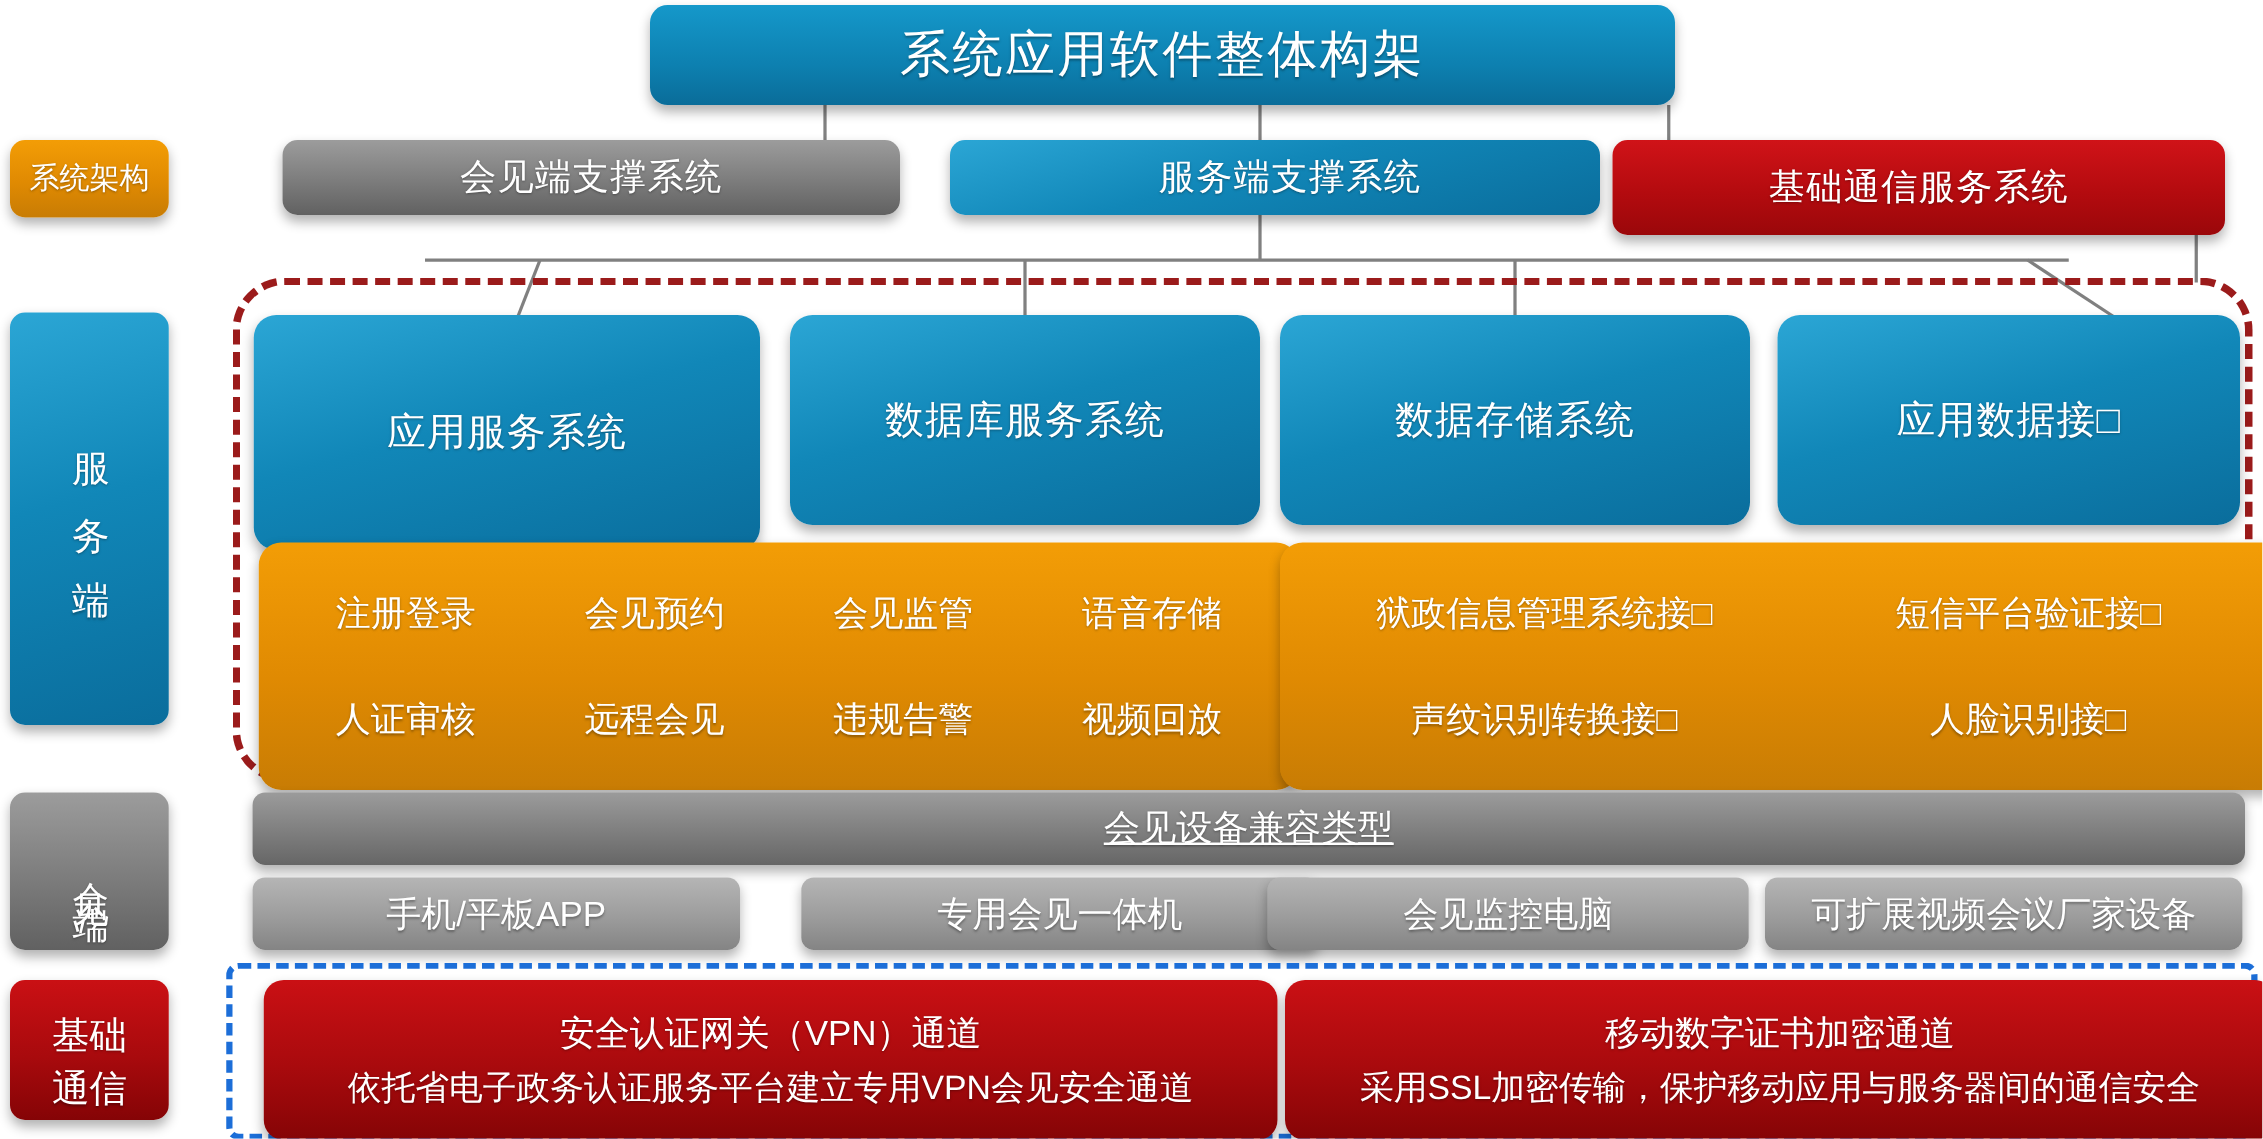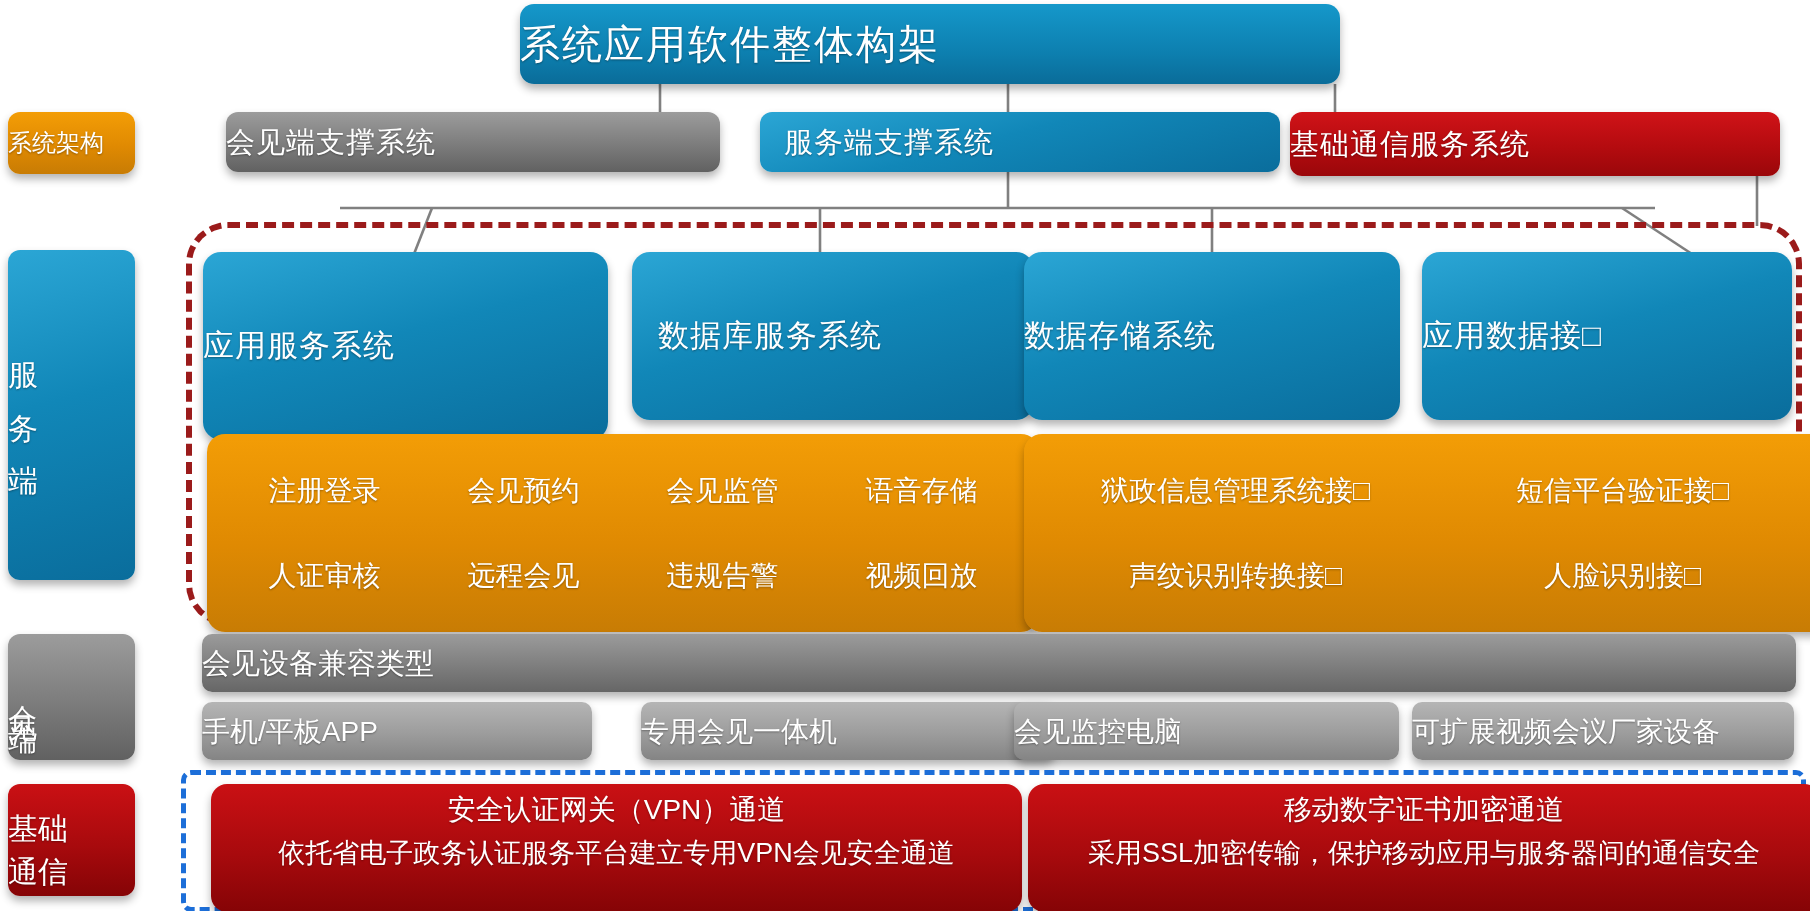--- a/index.html
+++ b/index.html
@@ -1,31 +1,31 @@
 <!DOCTYPE html>
 <html><head>
 <meta charset="utf-8">
 <style>
   html,body{margin:0;padding:0;background:#ffffff;}
   .stage{
     position:relative;width:1810px;height:911px;background:#ffffff;overflow:hidden;
     font-family:"Liberation Sans","DejaVu Sans",sans-serif;color:#fff;
   }
   .box{
-    position:absolute;display:flex;align-items:center;justify-content:flex-start;
+    position:absolute;display:flex;align-items:center;justify-content:center;
     text-align:center;border-radius:12px;
     box-shadow:0 5px 9px rgba(0,0,0,0.30);
     text-shadow:0 1px 2px rgba(0,0,0,0.35);
     line-height:1.25;
   }
   .blue-grad{background:linear-gradient(165deg,#2ba6d5 0%,#1187b8 45%,#0a6d9c 100%);}
   .banner{background:linear-gradient(180deg,#1598ca 0%,#0d80b0 60%,#0a6c99 100%);border-radius:14px;font-size:40px;letter-spacing:2px;}
   .orange-grad{background:linear-gradient(180deg,#f39d06 0%,#e08a02 55%,#c87c04 100%);}
   .gray-dark{background:linear-gradient(180deg,#9c9c9c 0%,#7c7c7c 55%,#616161 100%);}
-  .gray-bar{background:linear-gradient(180deg,#9b9b9b 0%,#7e7e7e 55%,#666666 100%);}
+  .gray-bar{background:linear-gradient(180deg,#9b9b9b 0%,#7e7e7e 55%,#666666 100%);text-decoration:underline;}
   .gray-light{background:linear-gradient(180deg,#b5b5b5 0%,#9c9c9c 55%,#848484 100%);}
   .red-grad{background:linear-gradient(180deg,#d01318 0%,#b40b0f 55%,#9a070a 100%);}
   .red-deep{background:linear-gradient(180deg,#ca1014 0%,#a80a0d 55%,#850406 100%);}
   .tier2{font-size:29px;letter-spacing:1px;}
   .sys-title{font-size:31px;letter-spacing:1px;border-radius:18px;}
   .orange-panel{border-radius:18px;font-size:28px;}
   .grid4{display:grid;grid-template-columns:repeat(4,1fr);grid-template-rows:1fr 1fr;align-items:center;justify-items:center;padding:14px 18px;}
   .grid2{display:grid;grid-template-columns:repeat(2,1fr);grid-template-rows:1fr 1fr;align-items:center;justify-items:center;padding:14px 18px;}
   .rail{font-size:30px;border-radius:12px;}
   .rail-vert{writing-mode:vertical-lr;text-orientation:upright;line-height:1;}
@@ -80,30 +80,30 @@
       <span>通信</span>
     </span>
   </div>
 
   <div class="box gray-dark tier2" style="left:226px;top:112px;width:494px;height:60px;">
     <span>会见端支撑系统</span>
   </div>
   <div class="box blue-grad tier2" style="left:760px;top:112px;width:496px;height:60px;padding-left:24px;">
     <span>服务端支撑系统</span>
   </div>
-  <div class="box red-grad tier2" style="left:1290px;top:112px;width:490px;height:64px;">
+  <div class="box red-grad tier2" style="left:1290px;top:112px;width:490px;height:76px;">
     <span>基础通信服务系统</span>
   </div>
 
   <div class="dashed-red" style="left:186px;top:222px;width:1604px;height:392px;"></div>
 
   <div class="box blue-grad sys-title" style="left:203px;top:252px;width:405px;height:188px;">
     <span>应用服务系统</span>
   </div>
-  <div class="box blue-grad sys-title" style="left:632px;top:252px;width:376px;height:168px;padding-left:26px;">
+  <div class="box blue-grad sys-title" style="left:632px;top:252px;width:376px;height:168px;">
     <span>数据库服务系统</span>
   </div>
   <div class="box blue-grad sys-title" style="left:1024px;top:252px;width:376px;height:168px;">
     <span>数据存储系统</span>
   </div>
   <div class="box blue-grad sys-title" style="left:1422px;top:252px;width:370px;height:168px;">
     <span>应用数据接□</span>
   </div>
 
   <div class="box orange-grad orange-panel grid4" style="left:207px;top:434px;width:796px;height:170px;">

